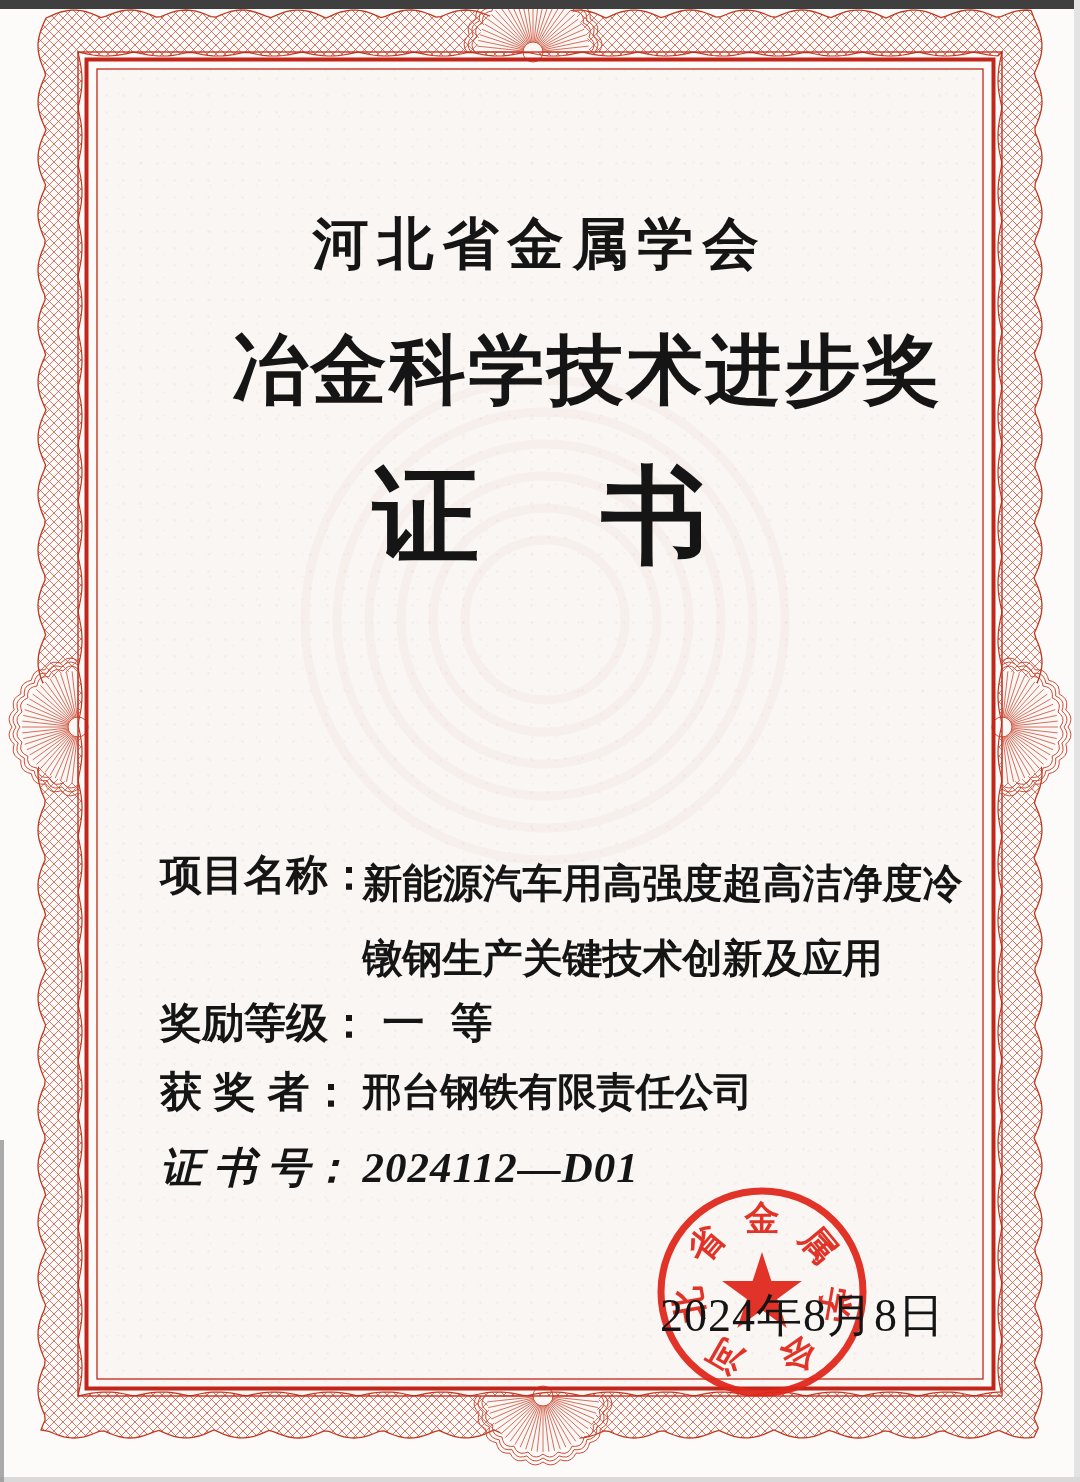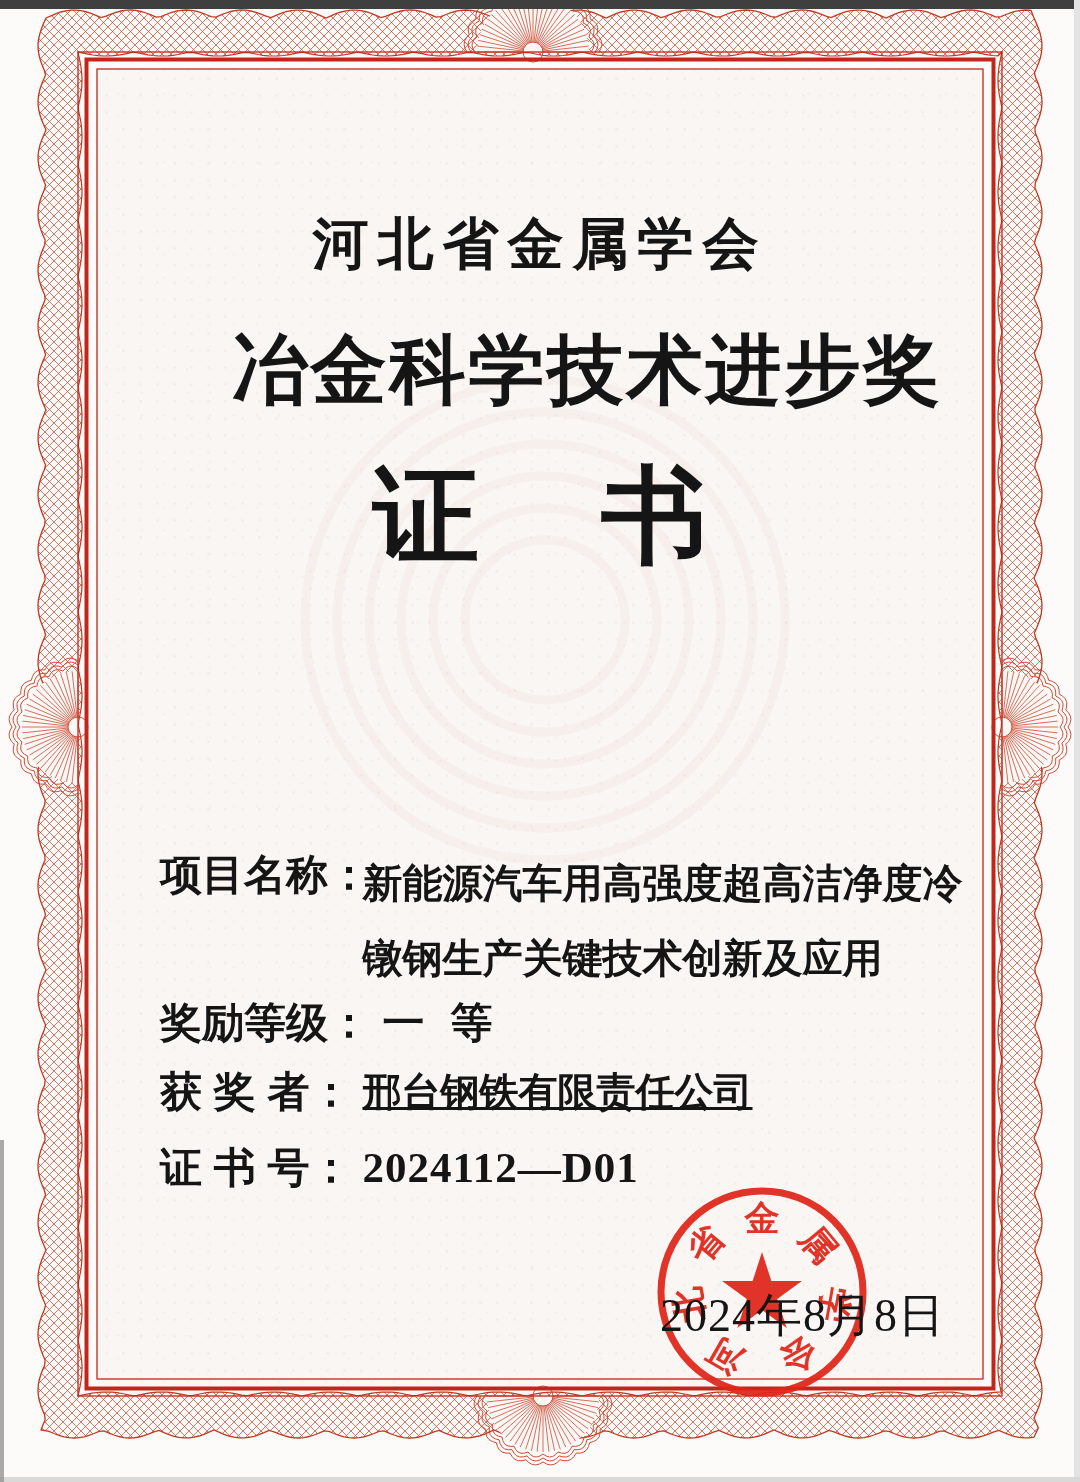--- a/index.html
+++ b/index.html
@@ -39,22 +39,22 @@
       font-weight:bold;letter-spacing:5px;text-indent:111px;text-align:left;}
   .frow{left:160px;font-size:42px;line-height:58px;font-weight:bold;white-space:nowrap;}
   .frow .field-label{display:inline-block;width:192px;text-align:justify;text-align-last:justify;
       vertical-align:top;letter-spacing:0;}
   .frow .field-value{display:inline-block;vertical-align:top;letter-spacing:0;}
   .frow-project{top:846px;}
   .frow-project .field-value{width:612px;font-size:40px;line-height:75px;white-space:normal;}
   .frow-level{top:994px;}
   .frow-level .field-value{font-size:42px;letter-spacing:26px;margin-left:20px;}
   .frow-winner{top:1063px;}
-  .frow-winner .field-value{font-size:39px;letter-spacing:0;text-decoration:underline;}
-  .frow-certno{top:1139px;}
+  .frow-winner .field-value{font-size:39px;letter-spacing:0;}
+  .frow-certno{top:1139px;font-style:italic;}
   .frow-certno .field-value{font-size:43px;letter-spacing:1px;font-family:"Liberation Serif","DejaVu Serif",serif;}
   .date{left:660px;top:1288px;font-size:46px;line-height:56px;font-weight:normal;
       letter-spacing:1px;z-index:4;white-space:nowrap;}
   .seal{position:absolute;left:652px;top:1182px;width:220px;height:220px;z-index:3;opacity:.93;}
 </style>
 </head>
 <body>
 
 <div class="page">
   <div class="inner"></div>

